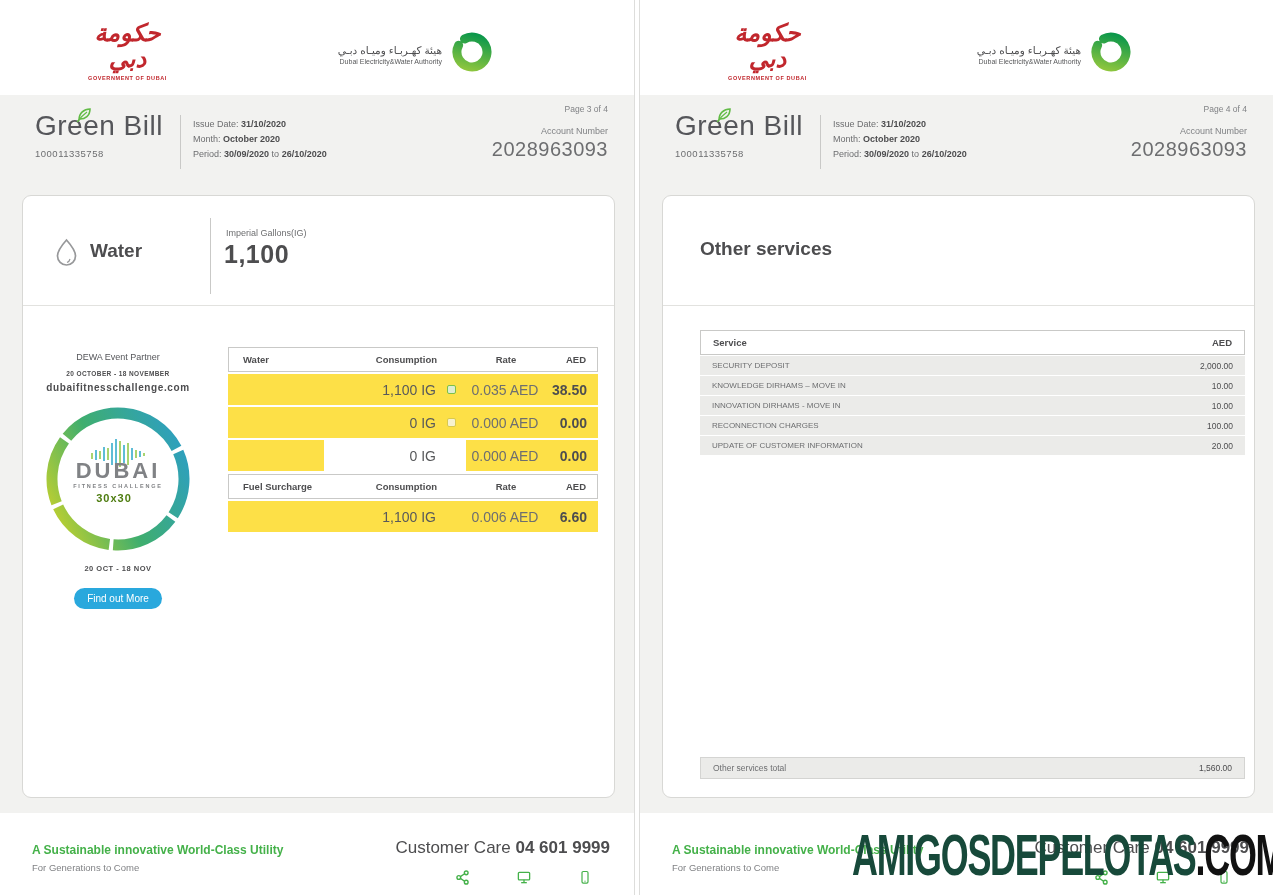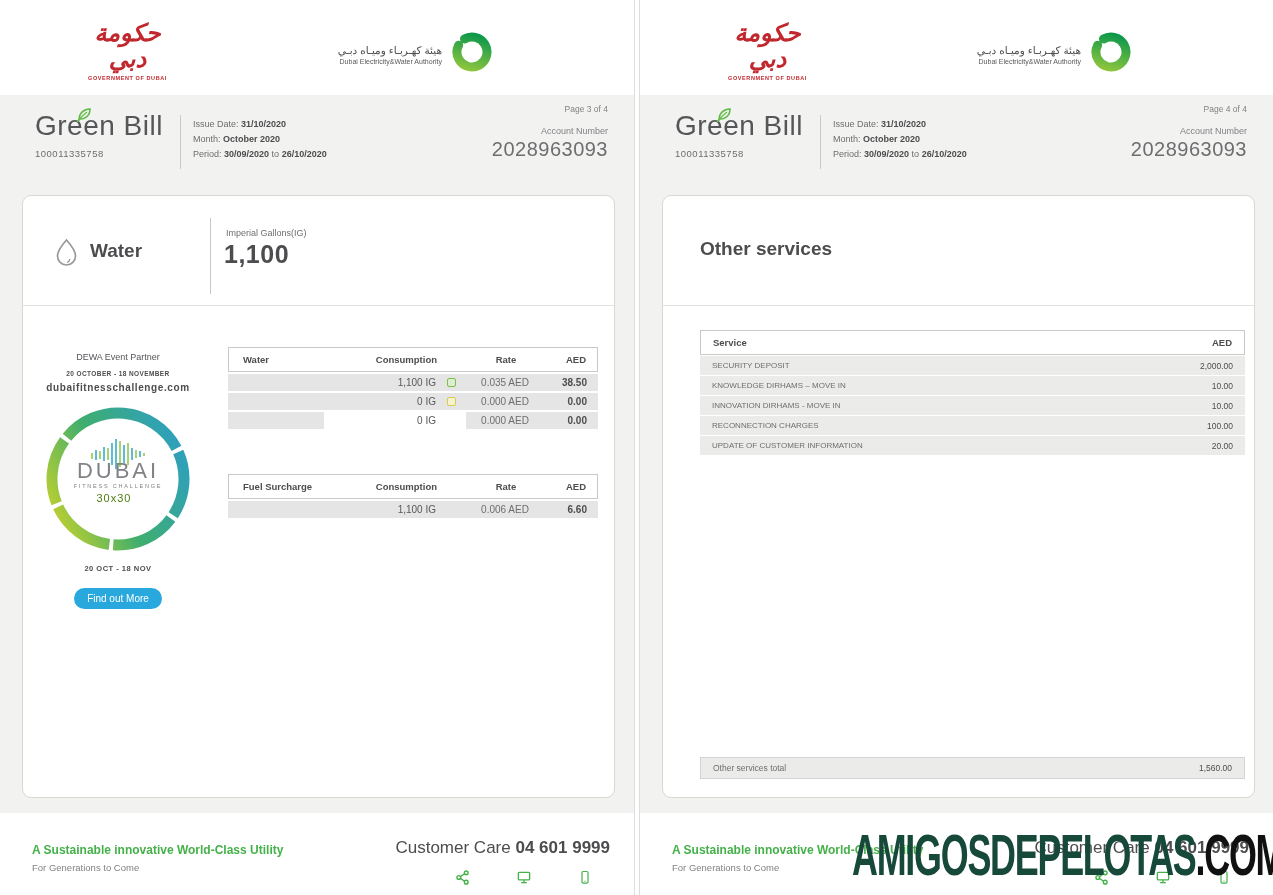--- a/index.html
+++ b/index.html
@@ -59,37 +59,37 @@
   .promo { position:absolute; left:37px; top:352px; width:162px; text-align:center; }
   .promo-partner { font-size:9px; color:#55565a; }
   .take-logo { margin-top:20px; color:#1b9ed9; font-style:italic; font-weight:700; line-height:17px; }
   .take-word { font-size:19px; letter-spacing:-.5px; }
   .the-word  { font-size:9px; margin-left:2px; }
   .challenge-word { font-size:19px; letter-spacing:-.5px; }
   .take-underline { width:122px; height:2px; background:#d6d389; margin:5px auto 0; }
   .promo-dates { margin-top:8px; font-size:6.5px; font-weight:700; color:#4d4d4f; letter-spacing:.4px; }
   .promo-site  { margin-top:5px; font-size:10px; font-weight:700; color:#4d4d4f; letter-spacing:.6px; }
 
-  .dfc-ring { position:relative; width:146px; height:146px; margin:13px auto 0; }
+  .dfc-ring { position:relative; width:146px; height:146px; margin:13px auto 0;font-weight:bold; }
   .dfc-ring svg { position:absolute; left:0; top:0; }
   .dfc-city { position:absolute; left:0; right:0; top:52px; font-size:22px; color:#808285; letter-spacing:3px; }
   .dfc-sub  { position:absolute; left:0; right:0; top:77px; font-size:5.5px; color:#808285; letter-spacing:1.8px; }
   .dfc-3030 { position:absolute; left:0; right:8px; top:86px; font-size:11px; color:#4d7c0f; letter-spacing:1px; }
   .dates-short { margin-top:12px; font-size:7.5px; font-weight:700; color:#4d4d4f; letter-spacing:.5px; }
   .cta-btn { display:inline-block; margin-top:15px; background:#29a8dd; color:#fff; font-size:10px;
              padding:5px 13px; border-radius:12px; border:none; cursor:pointer; }
 
   
   .tbl { position:absolute; width:370px; }
   .tbl-water { left:228px; top:347px; }
   .tbl-fuel  { left:228px; top:474px; }
   .tbl-head { display:flex; align-items:center; height:25px; background:#fff; border:1px solid #c9c9c7;
               font-size:9.5px; font-weight:700; color:#4d4d4f; }
-  .tbl-row  { display:flex; align-items:stretch; height:17px; background:#e5e5e5; margin-top:2px;
-              font-size:10px; color:#58595b; }
+  .tbl-row  { display:flex; align-items:stretch; height:31px; background:#fde047; margin-top:2px;
+              font-size:14px; color:#58595b; }
   .cell { display:flex; align-items:center; }
   .c1 { width:96px;  padding-left:14px; }
   .c2 { width:112px; justify-content:flex-end; }
   .c3 { width:78px;  justify-content:center; color:#6d6e70; }
   .c4 { flex:1; justify-content:flex-end; padding-right:11px; color:#4d4d4f; font-weight:700; }
   .tbl-head .c2,.tbl-head .c3,.tbl-head .c4 { color:#4d4d4f; }
   .c-slab { width:30px; justify-content:center; }
   .slab { width:9px; height:9px; border-radius:2px; display:inline-block; }
   .slab-green  { background:#ddedd0; border:1px solid #7cc04a; }
   .slab-yellow { background:#f7f2cf; border:1px solid #d8c94f; }

